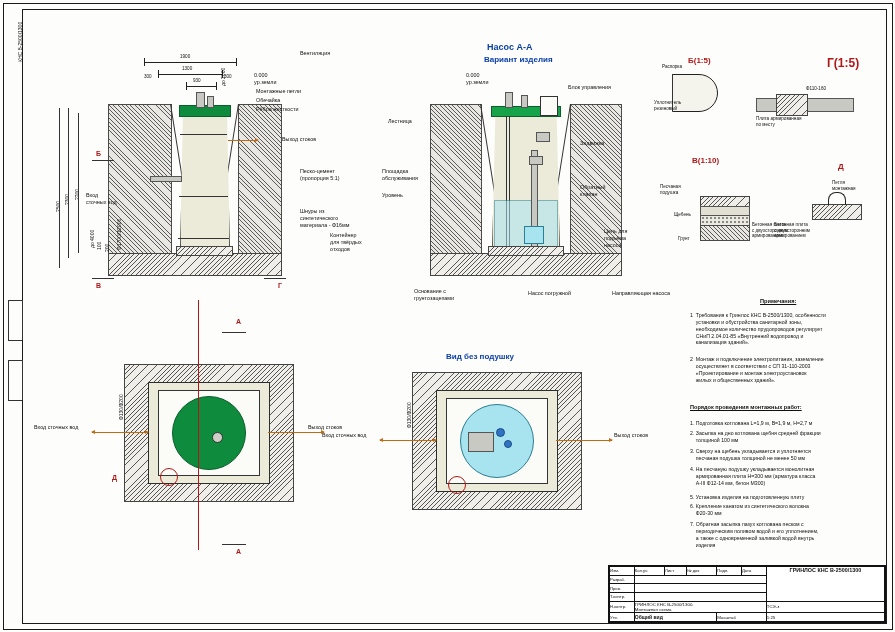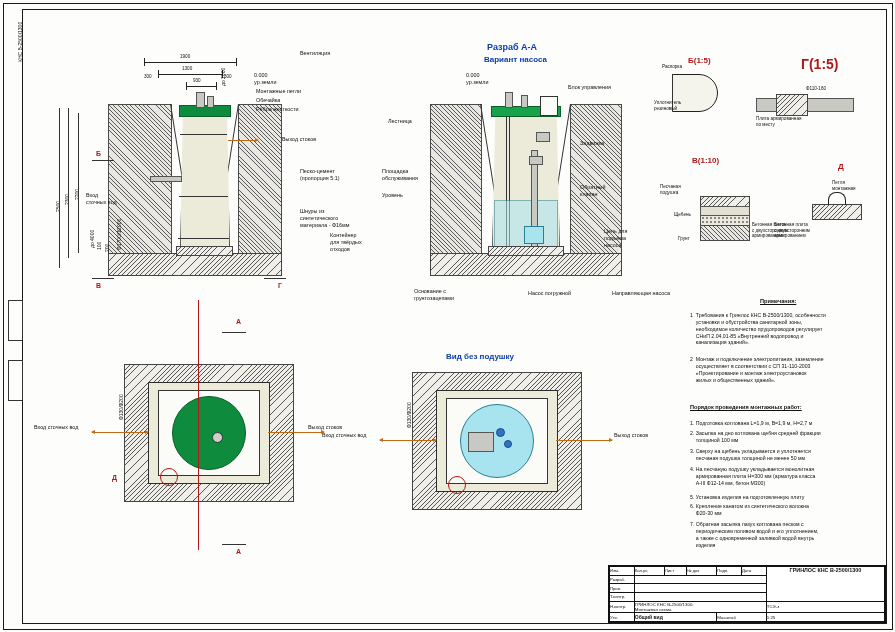--- a/index.html
+++ b/index.html
@@ -136,22 +136,22 @@
 
     <div class="sec" style="left:96px;top:150px;">Б</div>
     <div class="sec" style="left:96px;top:282px;">В</div>
     <div class="sec" style="left:278px;top:282px;">Г</div>
     <div class="ln hln" style="left:92px;top:160px;width:22px;"></div>
     <div class="ln hln" style="left:92px;top:278px;width:22px;"></div>
     <div class="ln hln" style="left:264px;top:278px;width:22px;"></div>
   </div>
 
   <div>
-    <div class="tag ttl-blue" style="left:487px;top:42px;font-size:9px;">Разраб А-А</div>
-    <div class="tag ttl-blue" style="left:484px;top:55px;font-size:8px;">Вариант насоса</div>
+    <div class="tag ttl-blue" style="left:487px;top:42px;font-size:9px;">Насос А-А</div>
+    <div class="tag ttl-blue" style="left:484px;top:55px;font-size:8px;">Вариант изделия</div>
 
     <div class="soil" style="left:430px;top:104px;width:50px;height:170px;"></div>
     <div class="soil" style="left:570px;top:104px;width:50px;height:170px;"></div>
     <div class="conc" style="left:430px;top:253px;width:190px;height:21px;"></div>
     <div class="ln" style="left:480px;top:104px;width:0.6px;height:150px;transform:skewX(9deg);transform-origin:top;"></div>
     <div class="ln" style="left:570px;top:104px;width:0.6px;height:150px;transform:skewX(-9deg);transform-origin:top;"></div>
 
     <div class="tank" style="left:492px;top:113px;width:66px;height:140px;clip-path:polygon(5% 0,95% 0,100% 100%,0% 100%);"></div>
     <div class="green2" style="left:491px;top:106px;width:68px;height:9px;"></div>
     <div class="grey" style="left:505px;top:92px;width:6px;height:14px;"></div>
@@ -225,21 +225,21 @@
   <div>
     <div class="tag ttl-red" style="left:688px;top:56px;font-size:8px;">Б(1:5)</div>
     <div style="position:absolute;left:672px;top:74px;width:44px;height:36px;border:0.8px solid #222;border-radius:0 22px 22px 0;background:#f4f3ec;"></div>
     <div class="ln vln" style="left:672px;top:74px;height:36px;"></div>
     <div class="lbl sm" style="left:662px;top:64px;">Распорка</div>
     <div class="lbl sm" style="left:654px;top:100px;">Уплотнитель
 резиновый</div>
   </div>
 
   <div>
-    <div class="tag ttl-red" style="left:788px;top:56px;font-size:14px;padding-left:13px;">Г(1:5)</div>
+    <div class="tag ttl-red" style="left:814px;top:56px;font-size:12px;padding-left:13px;">Г(1:5)</div>
     <div class="grey" style="left:756px;top:98px;width:96px;height:12px;"></div>
     <div class="conc" style="left:776px;top:94px;width:30px;height:20px;"></div>
     <div class="lbl sm" style="left:806px;top:86px;">Ф110-160</div>
     <div class="lbl sm" style="left:756px;top:116px;">Плита армированная
 по месту</div>
   </div>
 
   <div>
     <div class="tag ttl-red" style="left:692px;top:156px;font-size:8px;text-align:right;">В(1:10)</div>
     <div class="conc" style="left:700px;top:196px;width:48px;height:10px;"></div>

